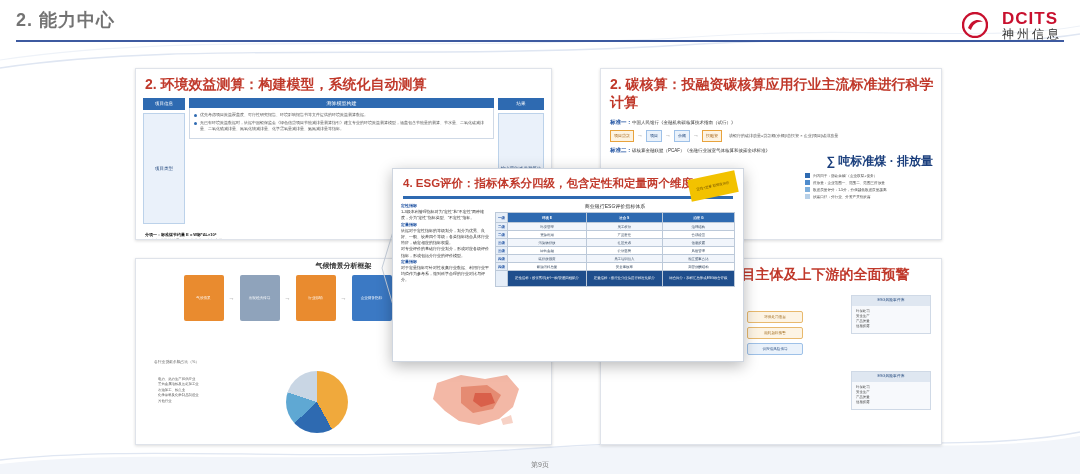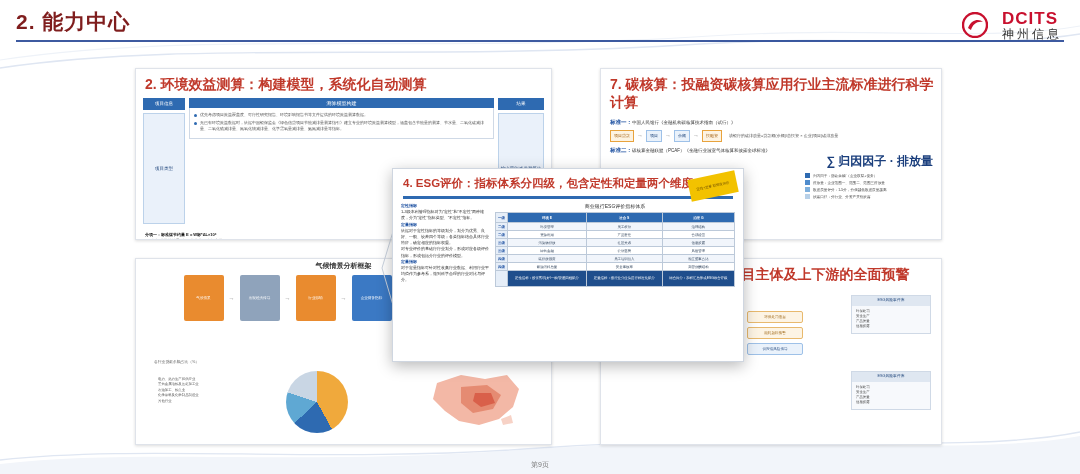--- a/index.html
+++ b/index.html
@@ -11,21 +11,21 @@
     position:relative;
   }
   .slide{position:absolute;inset:0;overflow:hidden;}
 
   
   .swoosh{position:absolute;pointer-events:none;}
   .sw-top{top:0;left:0;width:1080px;height:70px;}
   .sw-bot{bottom:0;left:0;width:1080px;height:60px;}
 
   
-  .hdr{position:absolute;top:8px;left:16px;font-size:21px;font-weight:bold;color:#7f1d1d;letter-spacing:1px;}
+  .hdr{position:absolute;top:8px;left:16px;font-size:18px;font-weight:bold;color:#737373;letter-spacing:1px;}
   .hdr-rule{position:absolute;top:40px;left:16px;width:1048px;height:2px;background:#1b3d8f;opacity:.85;}
   .logo{position:absolute;top:10px;right:18px;display:flex;align-items:center;gap:14px;}
   .logo-mark{width:26px;height:26px;position:relative;}
   .logo-txt{line-height:1.05;}
   .logo-en{font-size:17px;font-weight:bold;color:#c8102e;letter-spacing:1px;}
   .logo-cn{font-size:12px;color:#333;letter-spacing:3px;}
 
   
   .card{position:absolute;background:#fff;border:1px solid #dfe3ea;box-shadow:0 1px 3px rgba(0,0,0,.14);overflow:hidden;}
   .card-title{font-size:14px;font-weight:bold;color:#c0392b;margin:7px 0 4px 9px;}
@@ -159,36 +159,36 @@
       </div>
     </div>
     <div class="c1-form">
       <div><b>分项一：标准煤节约量 E = W标*ΔL×10⁶</b></div>
       <div>E：年标准煤节约量(吨)，单位为：吨标准煤；</div>
 
     </div>
   </div>
 
   <div class="card" id="card2">
-    <div class="card-title">7. 碳核算：投融资碳核算应用行业主流标准进行科学计算</div>
+    <div class="card-title">2. 碳核算：投融资碳核算应用行业主流标准进行科学计算</div>
     <div class="c2-body">
       <div><span class="c2-std">标准一：</span><span>中国人民银行《金融机构碳核算技术指南（试行）》</span></div>
       <div class="c2-flow">
         <span class="c2-chip">项目贷款</span>
         <span class="c2-arrow">→</span>
         <span class="c2-chip b">项目</span>
         <span class="c2-arrow">→</span>
         <span class="c2-chip b">余额</span>
         <span class="c2-arrow">→</span>
         <span class="c2-chip">投融资</span>
         <span class="mini" style="margin-left:4px;max-width:120px">该银行的碳排放量=贷款额(余额)/总投资 × 企业(项目)碳排放量</span>
       </div>
       <div style="margin-top:4px"><span class="c2-std">标准二：</span><span>碳核算金融联盟（PCAF）《金融行业温室气体核算和披露全球标准》</span></div>
     </div>
-    <div class="c2-sum">∑ 归因因子 · 排放量</div>
+    <div class="c2-sum">∑ 吨标准煤 · 排放量</div>
     <div class="c2-legend">
       <div class="c2-lrow">
           <span class="c2-sq"></span>
           <span>归因因子：贷款余额/（企业权益+债务）</span>
         </div>
       <div class="c2-lrow">
           <span class="c2-sq" style="background:#4f8ccd"></span>
           <span>排放量：企业范围一、范围二、范围三排放量</span>
         </div>
       <div class="c2-lrow">

